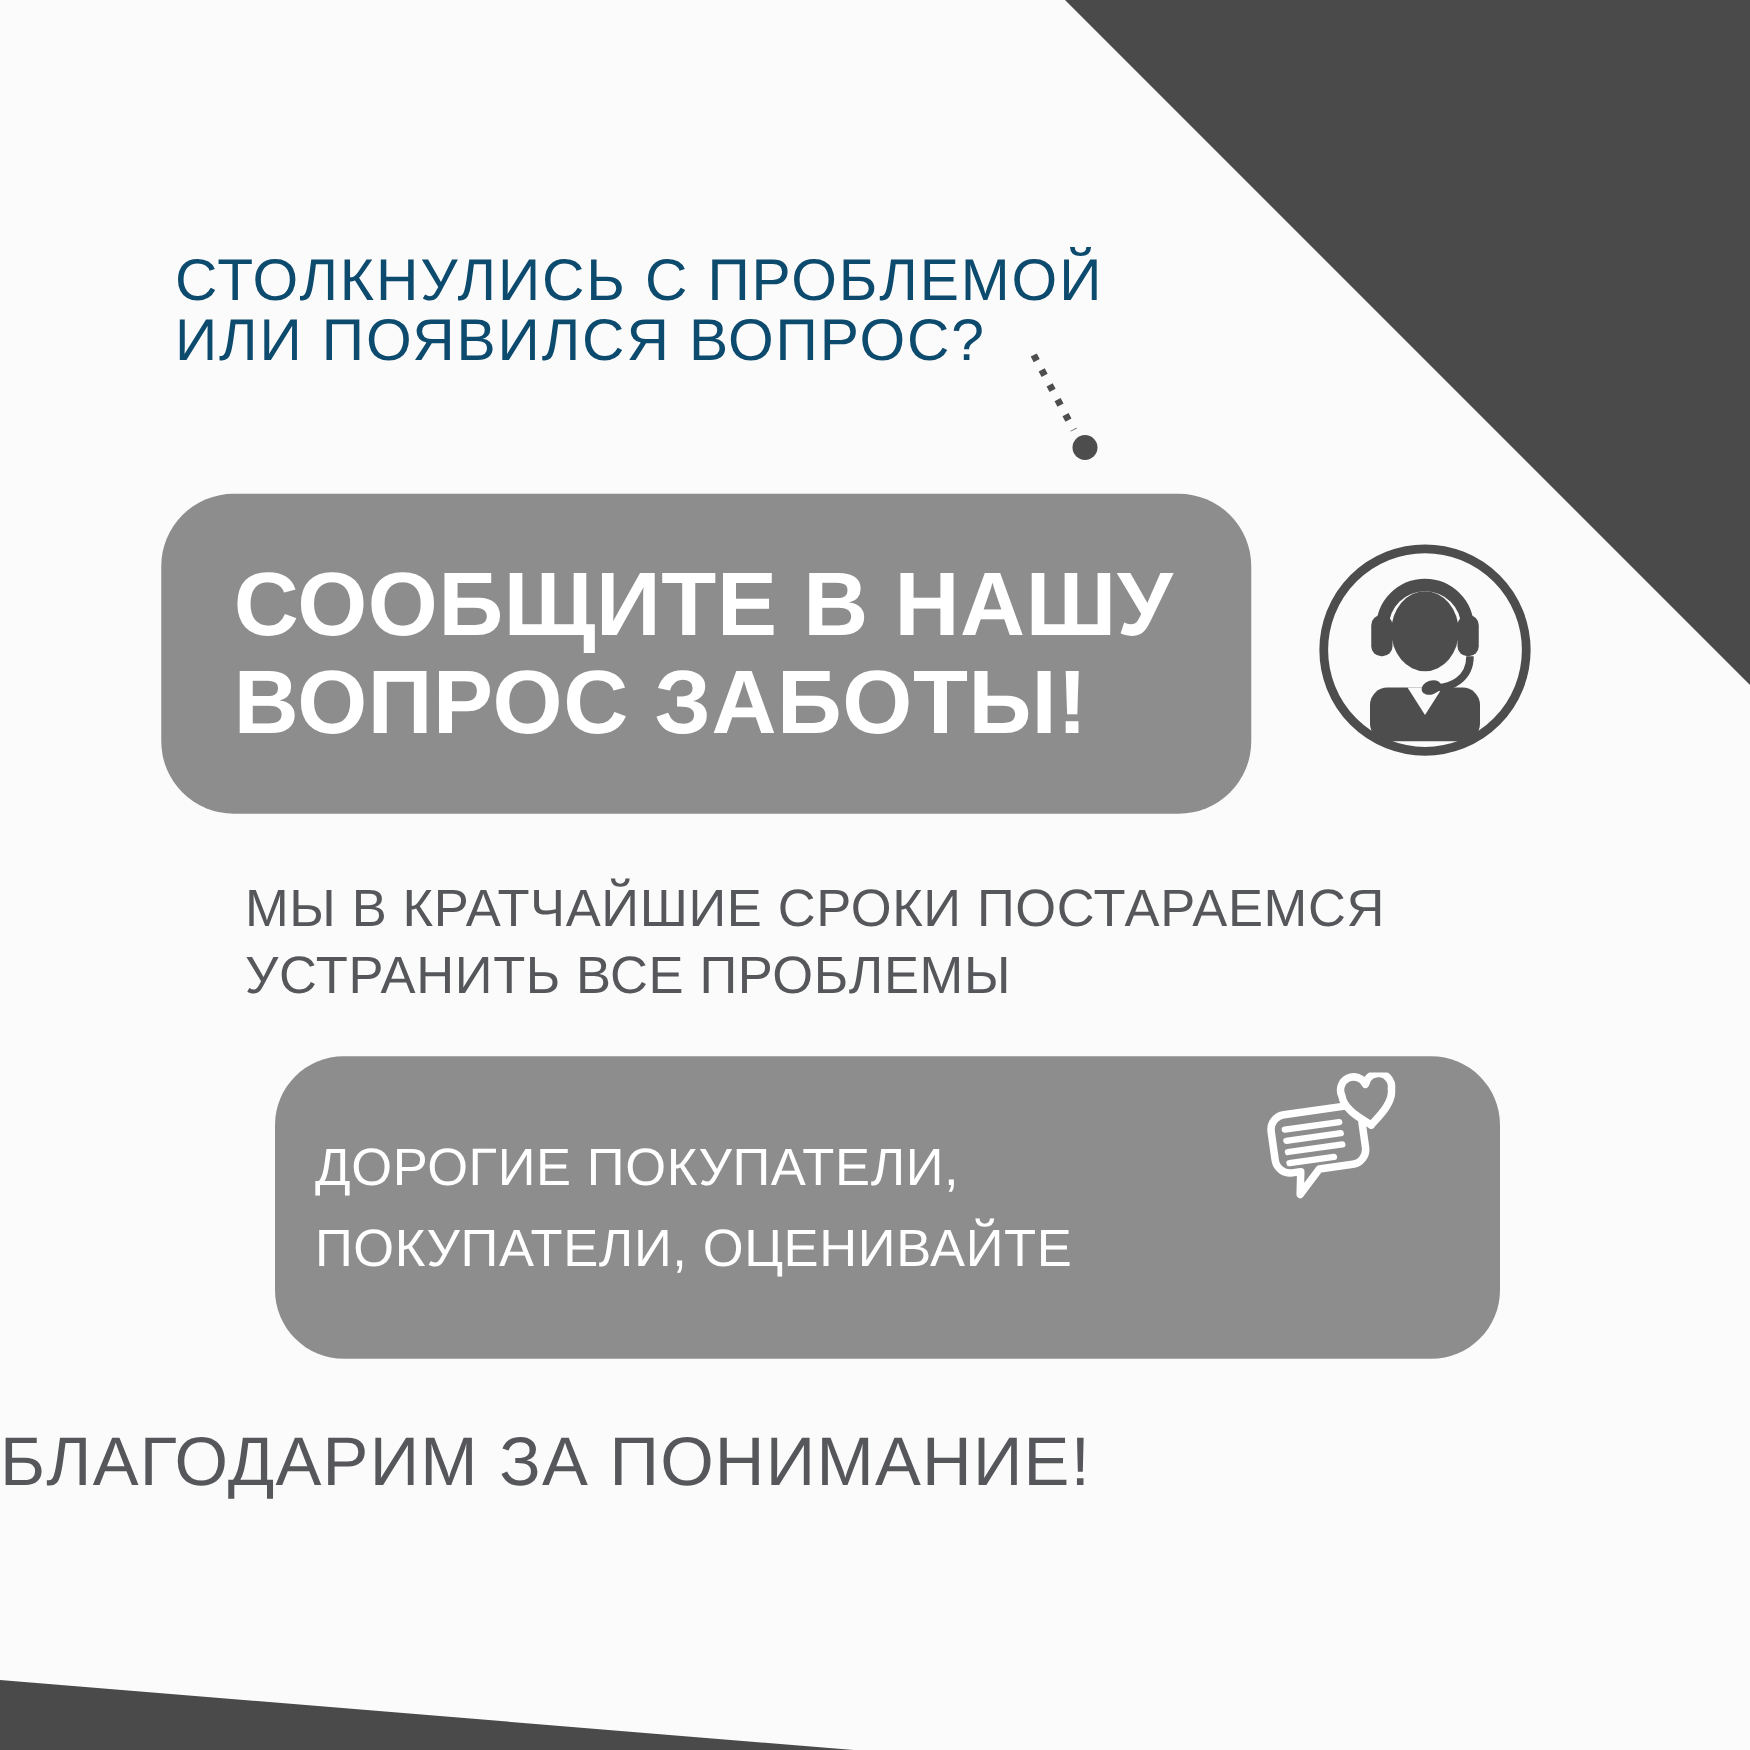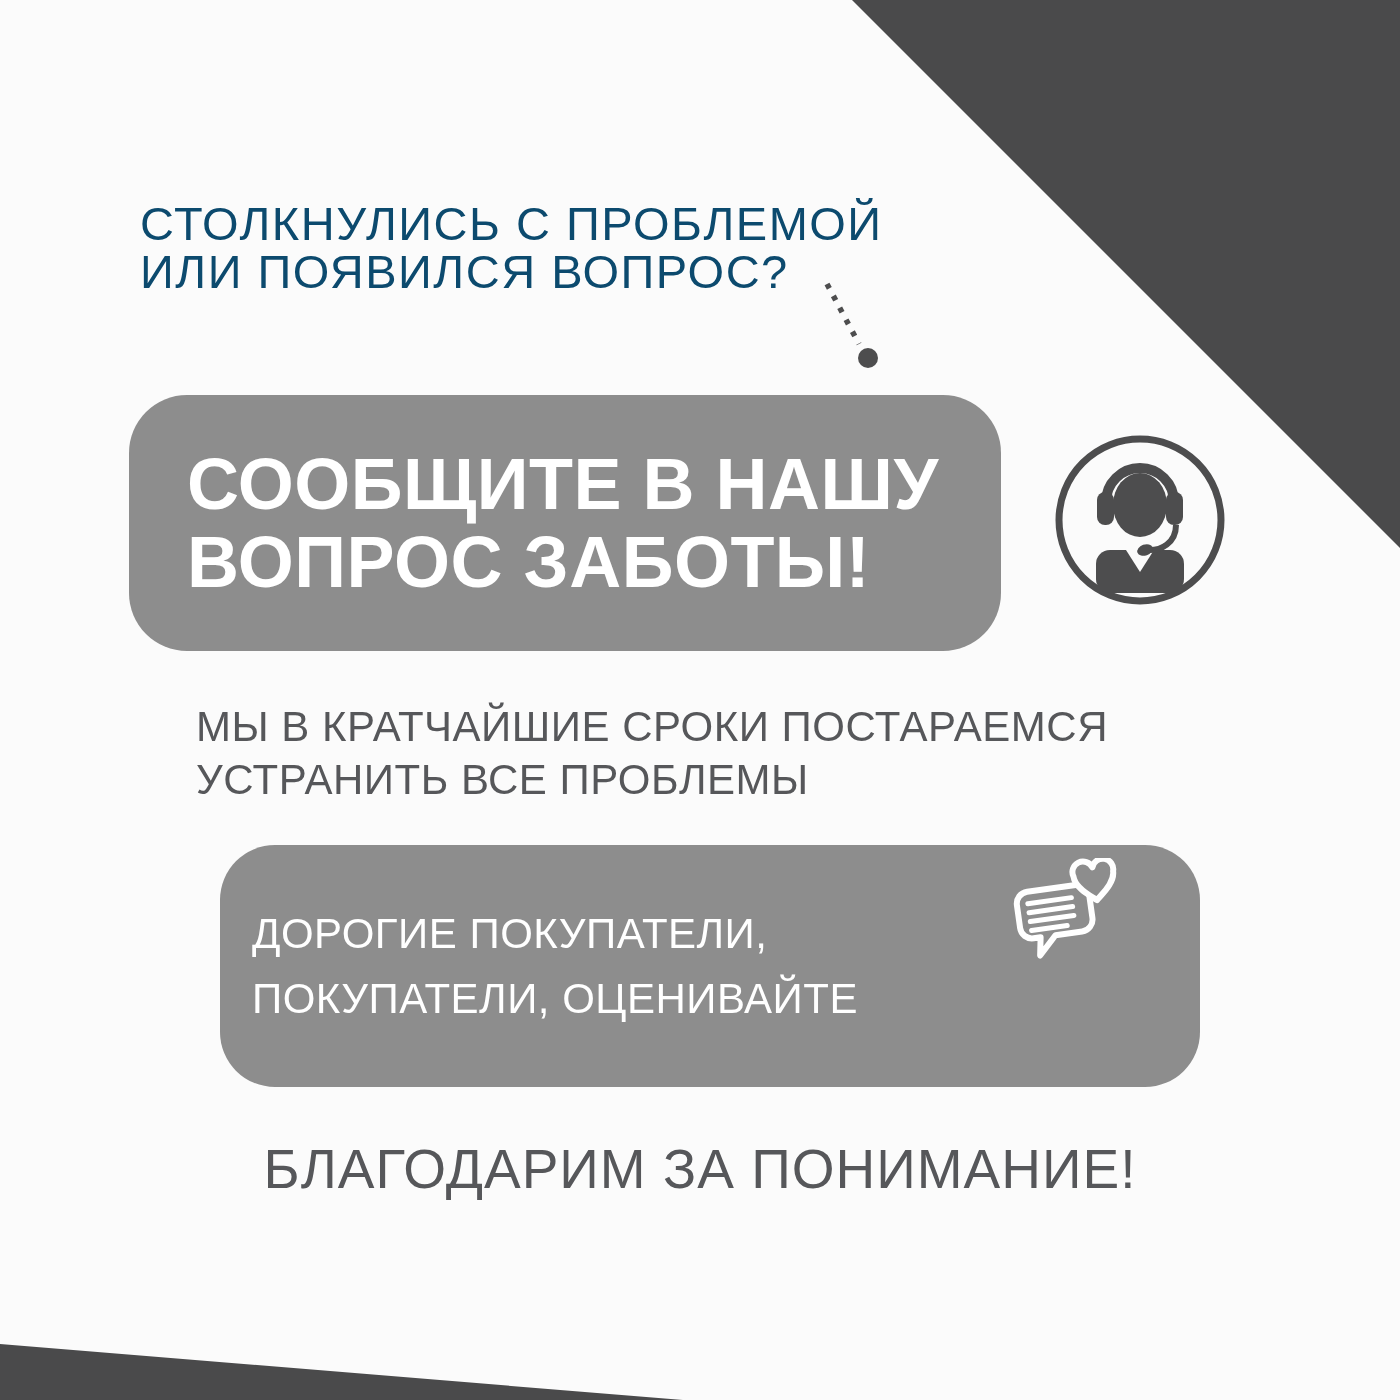--- a/index.html
+++ b/index.html
@@ -71,21 +71,20 @@
     font-weight: 400;
     font-size: 42px;
     line-height: 65px;
     letter-spacing: 0.5px;
     white-space: nowrap;
   }
   .footer-note {
     position: absolute;
     left: 0; top: 1140px;
     width: 1400px;
-    text-align: center;
     font-size: 55px;
     line-height: 58px;
     letter-spacing: 1px;
     color: #56575a;
     white-space: nowrap;
   }
   .icon-abs { position: absolute; display: block; }
 </style>
 </head>
 <body>

